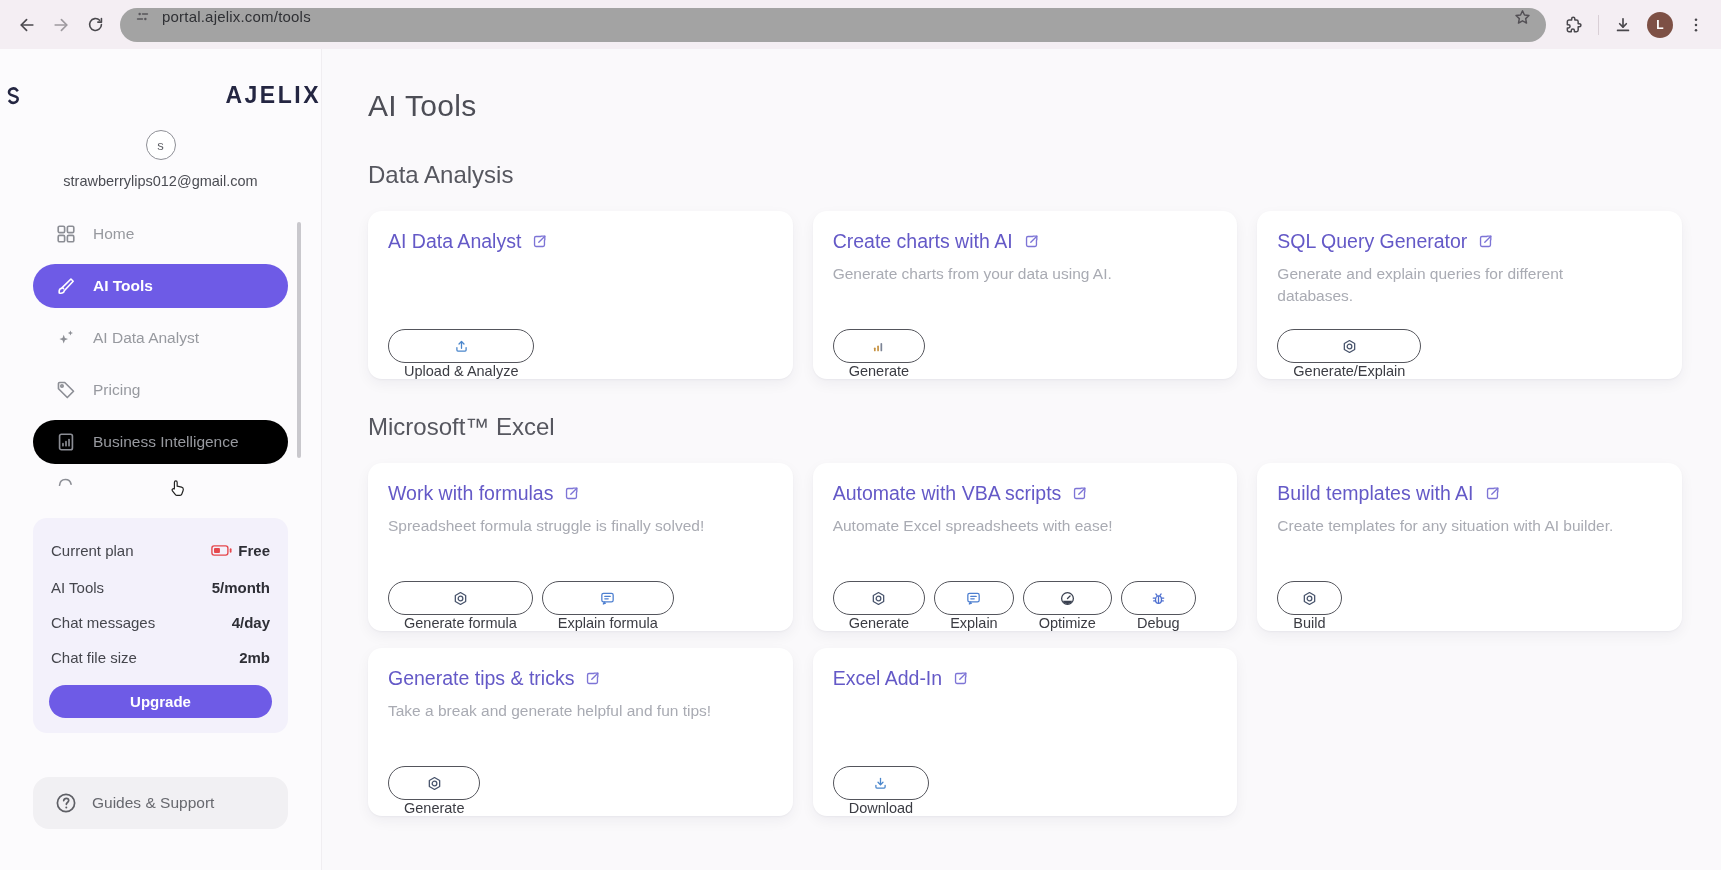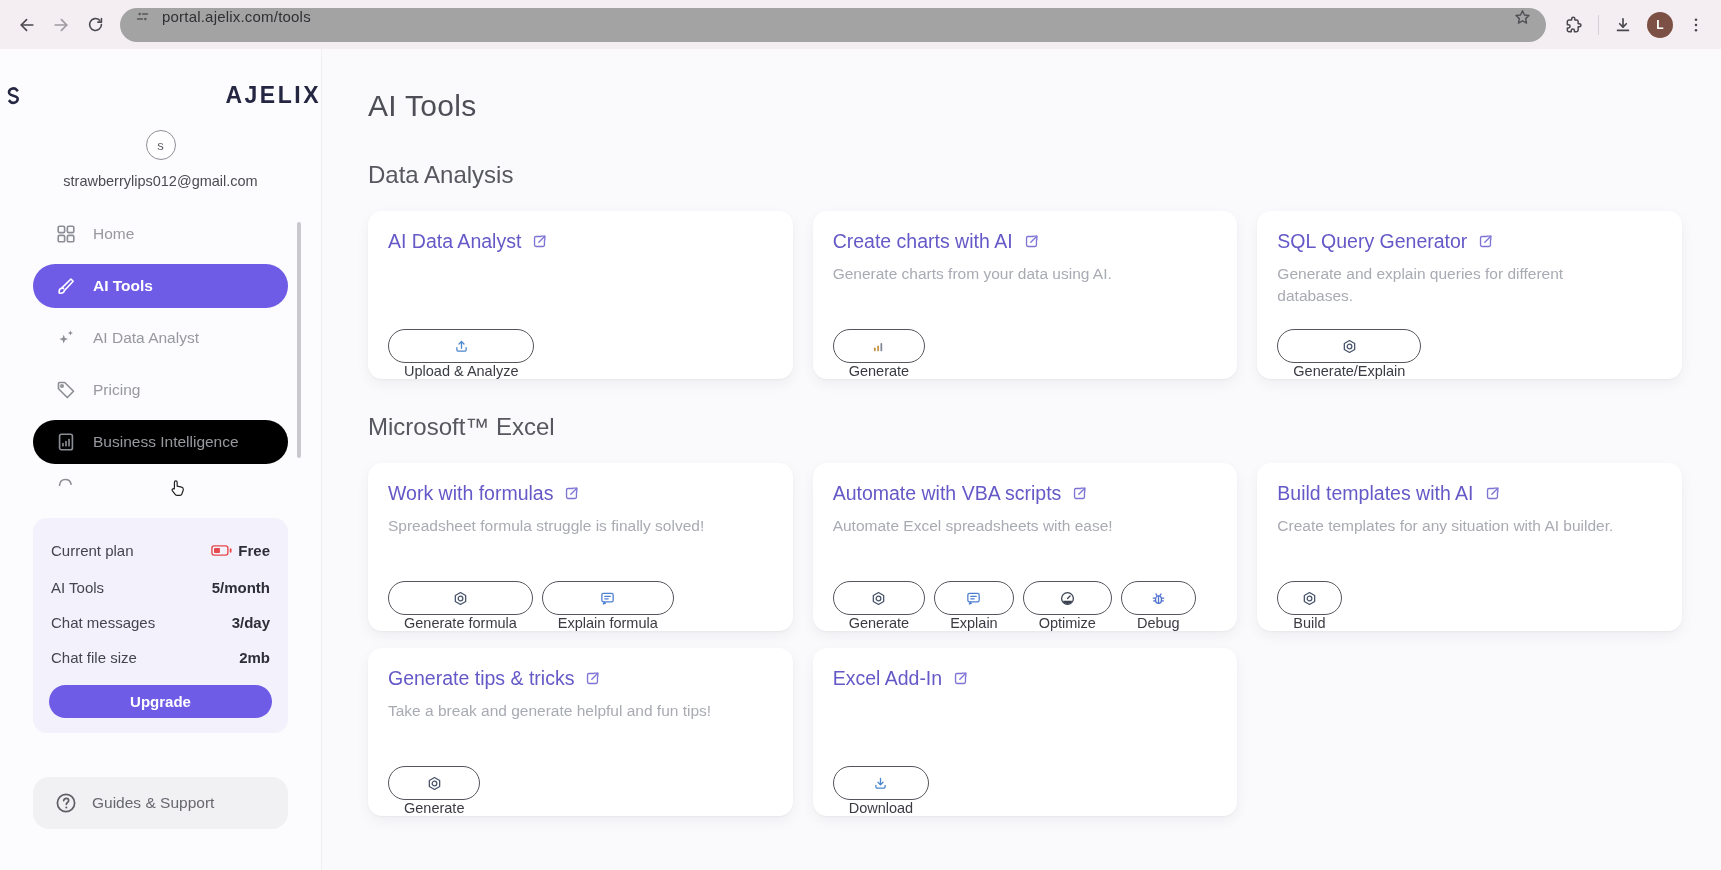--- a/index.html
+++ b/index.html
@@ -228,21 +228,21 @@
           </div>
           <div class="plan-row">
             <span class="plan-label">AI Tools</span>
             <span class="plan-value">
               <span>5/month</span>
             </span>
           </div>
           <div class="plan-row">
             <span class="plan-label">Chat messages</span>
             <span class="plan-value">
-              <span>3/day</span>
+              <span>4/day</span>
             </span>
           </div>
           <div class="plan-row">
             <span class="plan-label">Chat file size</span>
             <span class="plan-value">
               <span>2mb</span>
             </span>
           </div>
         </div>
       <button class="upgrade">Upgrade</button>

